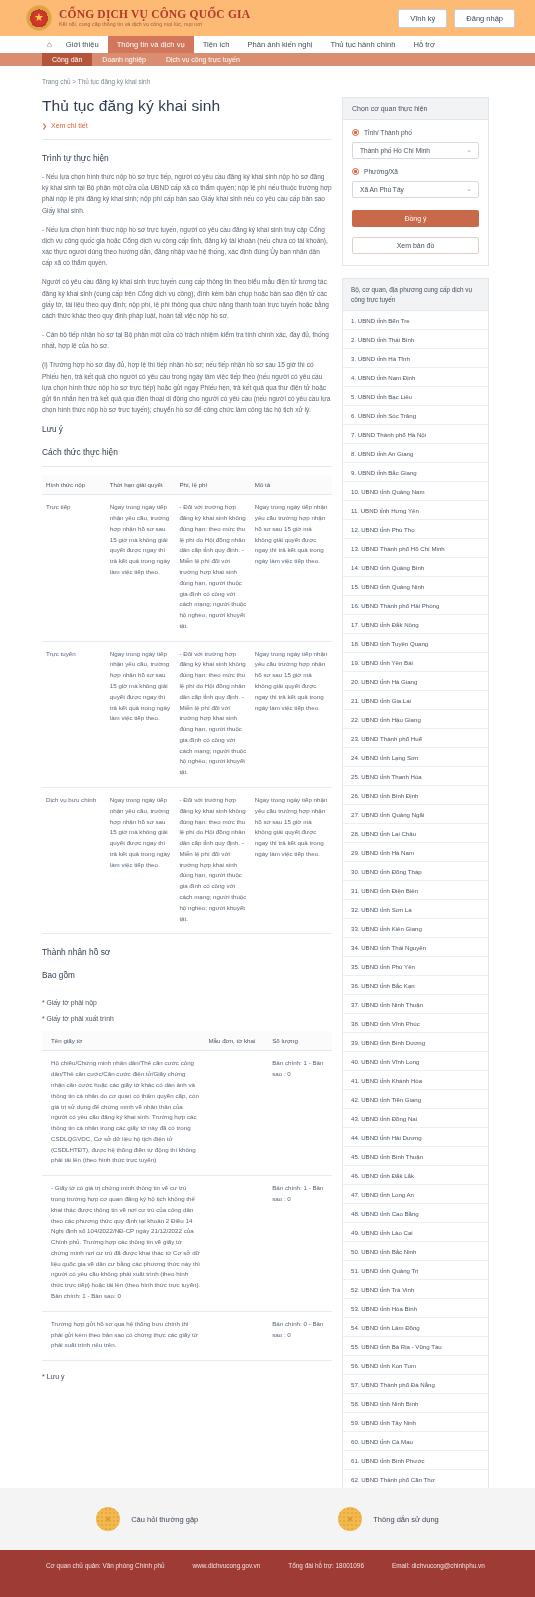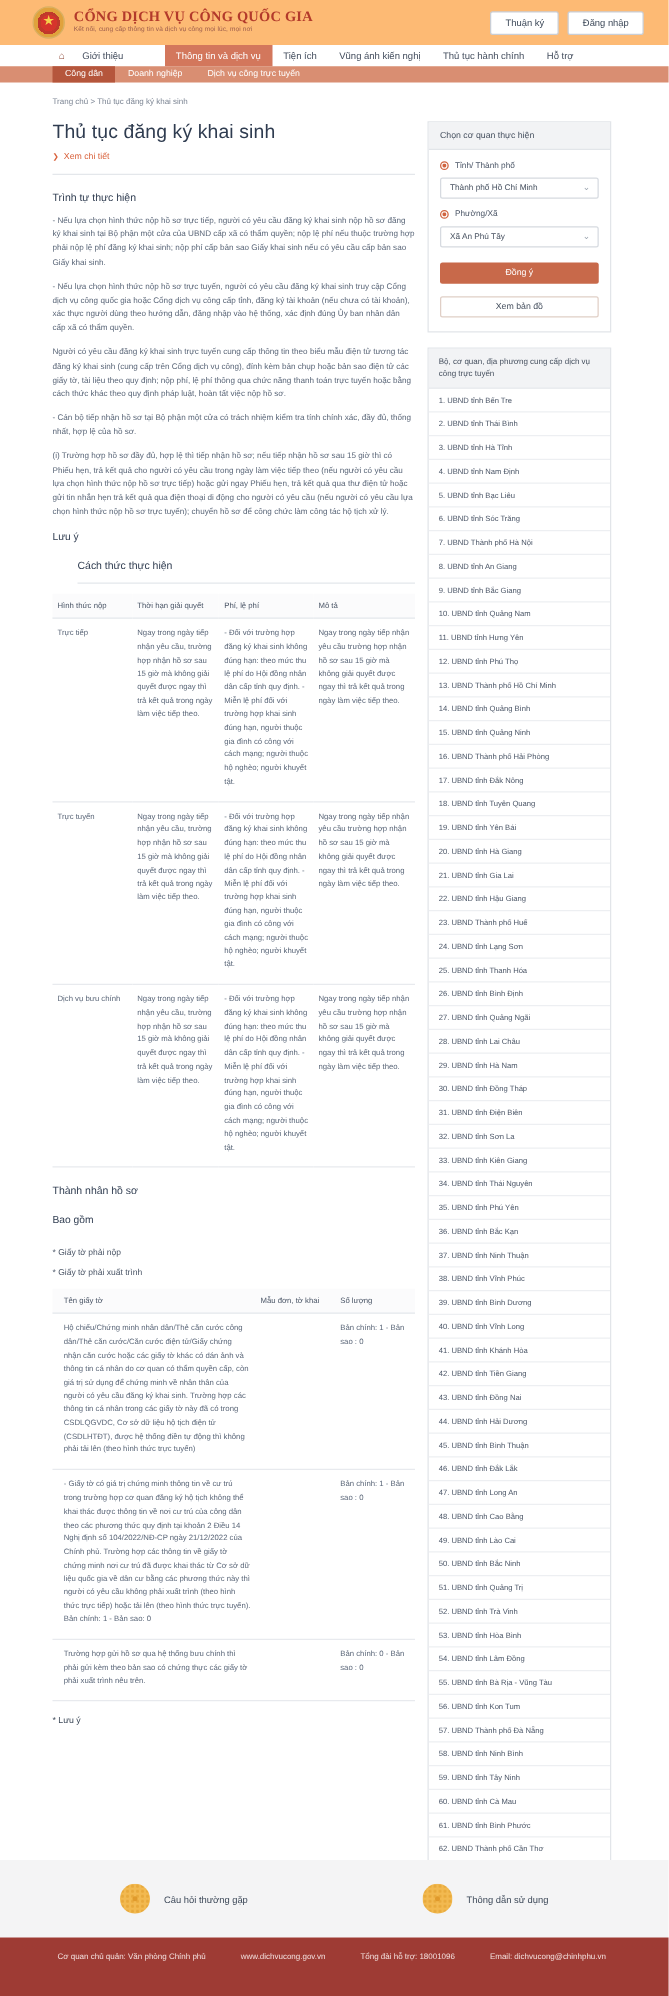--- a/index.html
+++ b/index.html
@@ -48,21 +48,21 @@
   
   .nav {
     height: 17px; background: #fff; display: flex; align-items: stretch;
     padding-left: 42px; border-bottom: 0; font-size: 7.6px;
   }
   .nav-home { display:flex; align-items:center; padding: 0 5px; color:#8a4030; font-size: 8px;}
   .nav-item {
     display: flex; align-items: center; padding: 0 9px;
     color: #444e5e; cursor: pointer; white-space: nowrap;
   }
-  .nav-item.active { background: #d3775c; color: #fff; margin-left: 24px; }
+  .nav-item.active { background: #d3775c; color: #fff; }
 
   .subnav {
     height: 13px; background: #d98e72; display: flex; align-items: center;
     padding-left: 42px; font-size: 7px; color: #fff;
   }
   .subnav-item { padding: 0 10px; cursor: pointer; white-space: nowrap; height:100%; display:flex; align-items:center;}
   .subnav-item.active { background: #b5563c; }
   .crumb {
     font-size: 6.4px; color: #7d8694; padding: 12px 0 0 42px;
   }
@@ -77,21 +77,21 @@
   .detail-link {
     font-size: 7px; color: #d9623c; display: flex; align-items: center; gap: 4px;
     padding-bottom: 10px; border-bottom: 1px solid #e4e7eb; cursor: pointer;
   }
   .detail-link .chev { font-size: 6px; }
 
   h2.sec {
     font-size: 8.4px; color: #2f3c50; font-weight: normal;
     margin: 13px 0 8px 0;
   }
-  h2.sec.ruled { border-bottom: 1px solid #e4e7eb; padding-bottom: 9px; margin-left: 20px; }
+  h2.sec.ruled { border-bottom: 1px solid #e4e7eb; padding-bottom: 9px; }
   .para {
     font-size: 6.5px; line-height: 1.72; color: #5a6678;
     margin-bottom: 8px; text-align: left;
   }
   .note-h { font-size: 8.2px; color: #2f3c50; margin: 10px 0 12px; }
 
   
   table.t { width: 100%; border-collapse: collapse; }
   table.t th {
     font-size: 6.2px; font-weight: normal; color: #4a5566; text-align: left;
@@ -196,31 +196,31 @@
 
 <div class="topbar">
   <div class="brand">
     <div class="emblem"></div>
     <div class="brand-text">
       <div class="brand-title">CỔNG DỊCH VỤ CÔNG QUỐC GIA</div>
       <div class="brand-sub">Kết nối, cung cấp thông tin và dịch vụ công mọi lúc, mọi nơi</div>
     </div>
   </div>
   <div class="auth">
-    <button class="auth-btn">Thuận ký</button>
+    <button class="auth-btn">Vĩnh ký</button>
     <button class="auth-btn">Đăng nhập</button>
   </div>
 </div>
 
 <div class="nav">
   <div class="nav-home">⌂</div>
   <div class="nav-item">Giới thiệu</div>
   <div class="nav-item active">Thông tin và dịch vụ</div>
   <div class="nav-item">Tiện ích</div>
-  <div class="nav-item">Vũng ánh kiến nghị</div>
+  <div class="nav-item">Phản ánh kiến nghị</div>
   <div class="nav-item">Thủ tục hành chính</div>
   <div class="nav-item">Hỗ trợ</div>
 </div>
 <div class="subnav">
   <div class="subnav-item active">Công dân</div>
   <div class="subnav-item">Doanh nghiệp</div>
   <div class="subnav-item">Dịch vụ công trực tuyến</div>
 </div>
 
 <div class="crumb">

